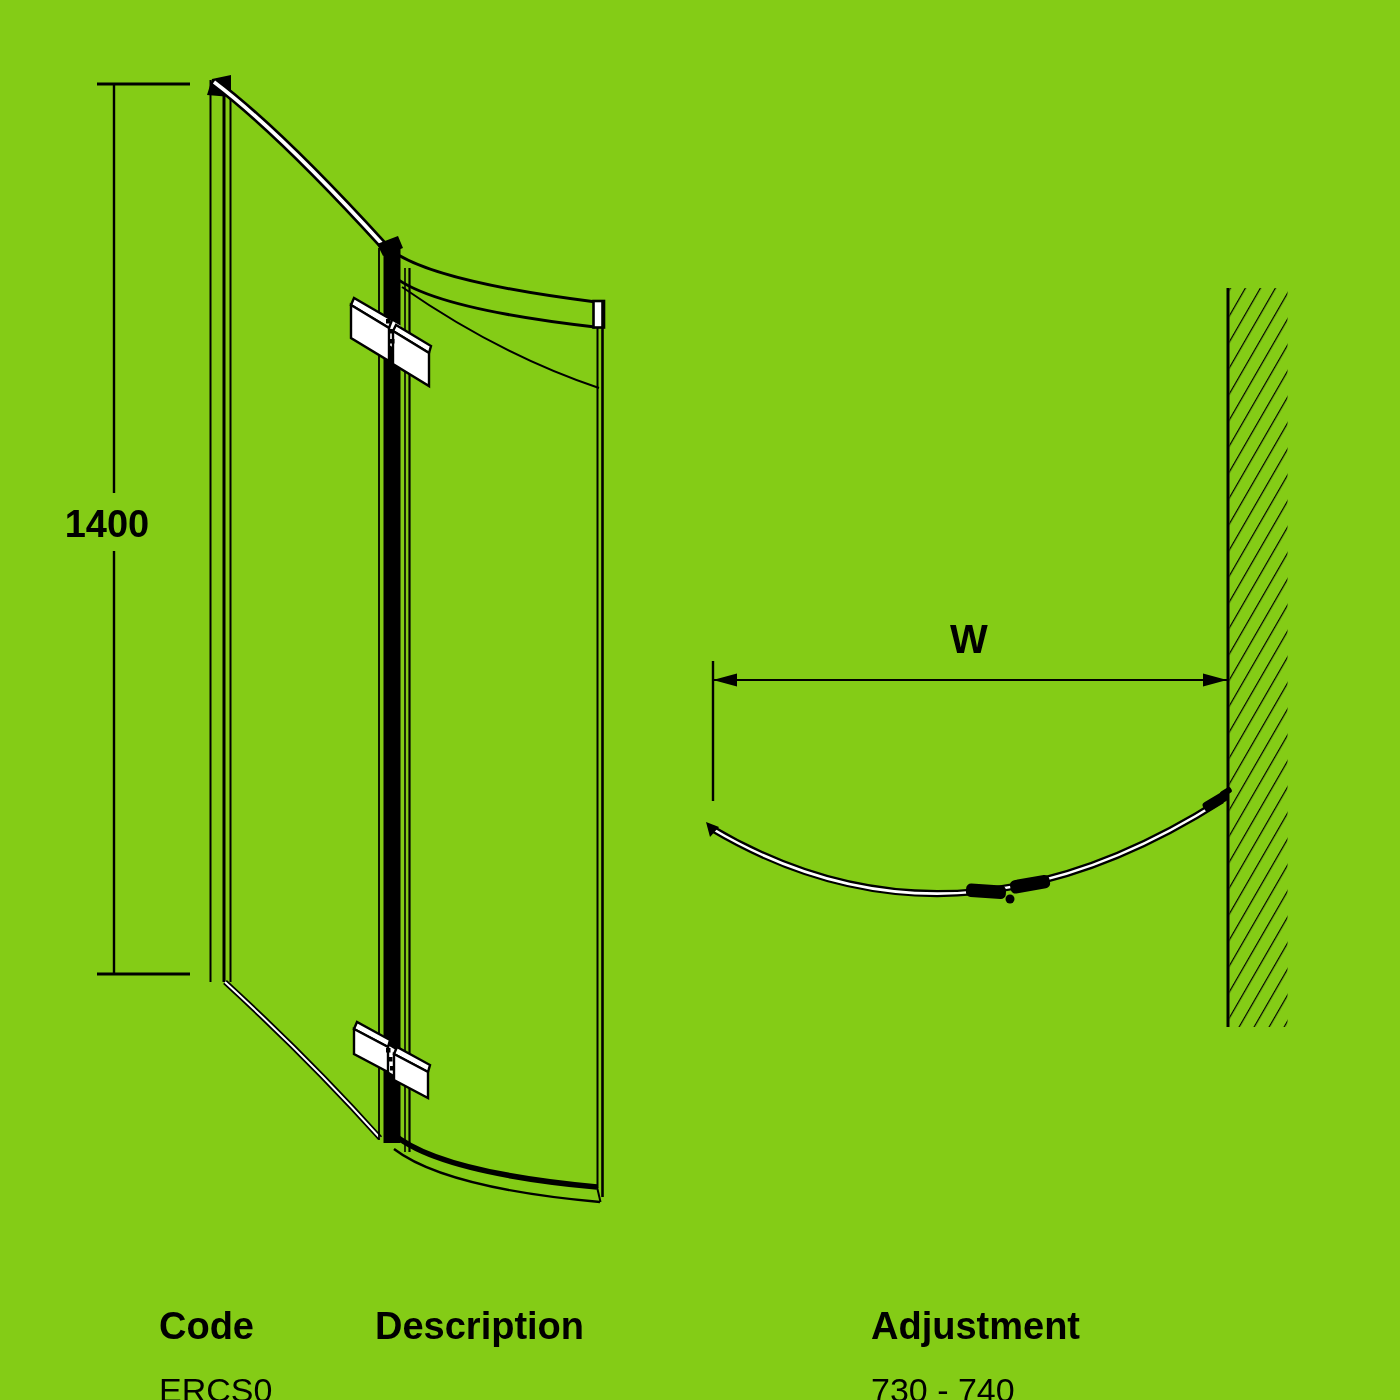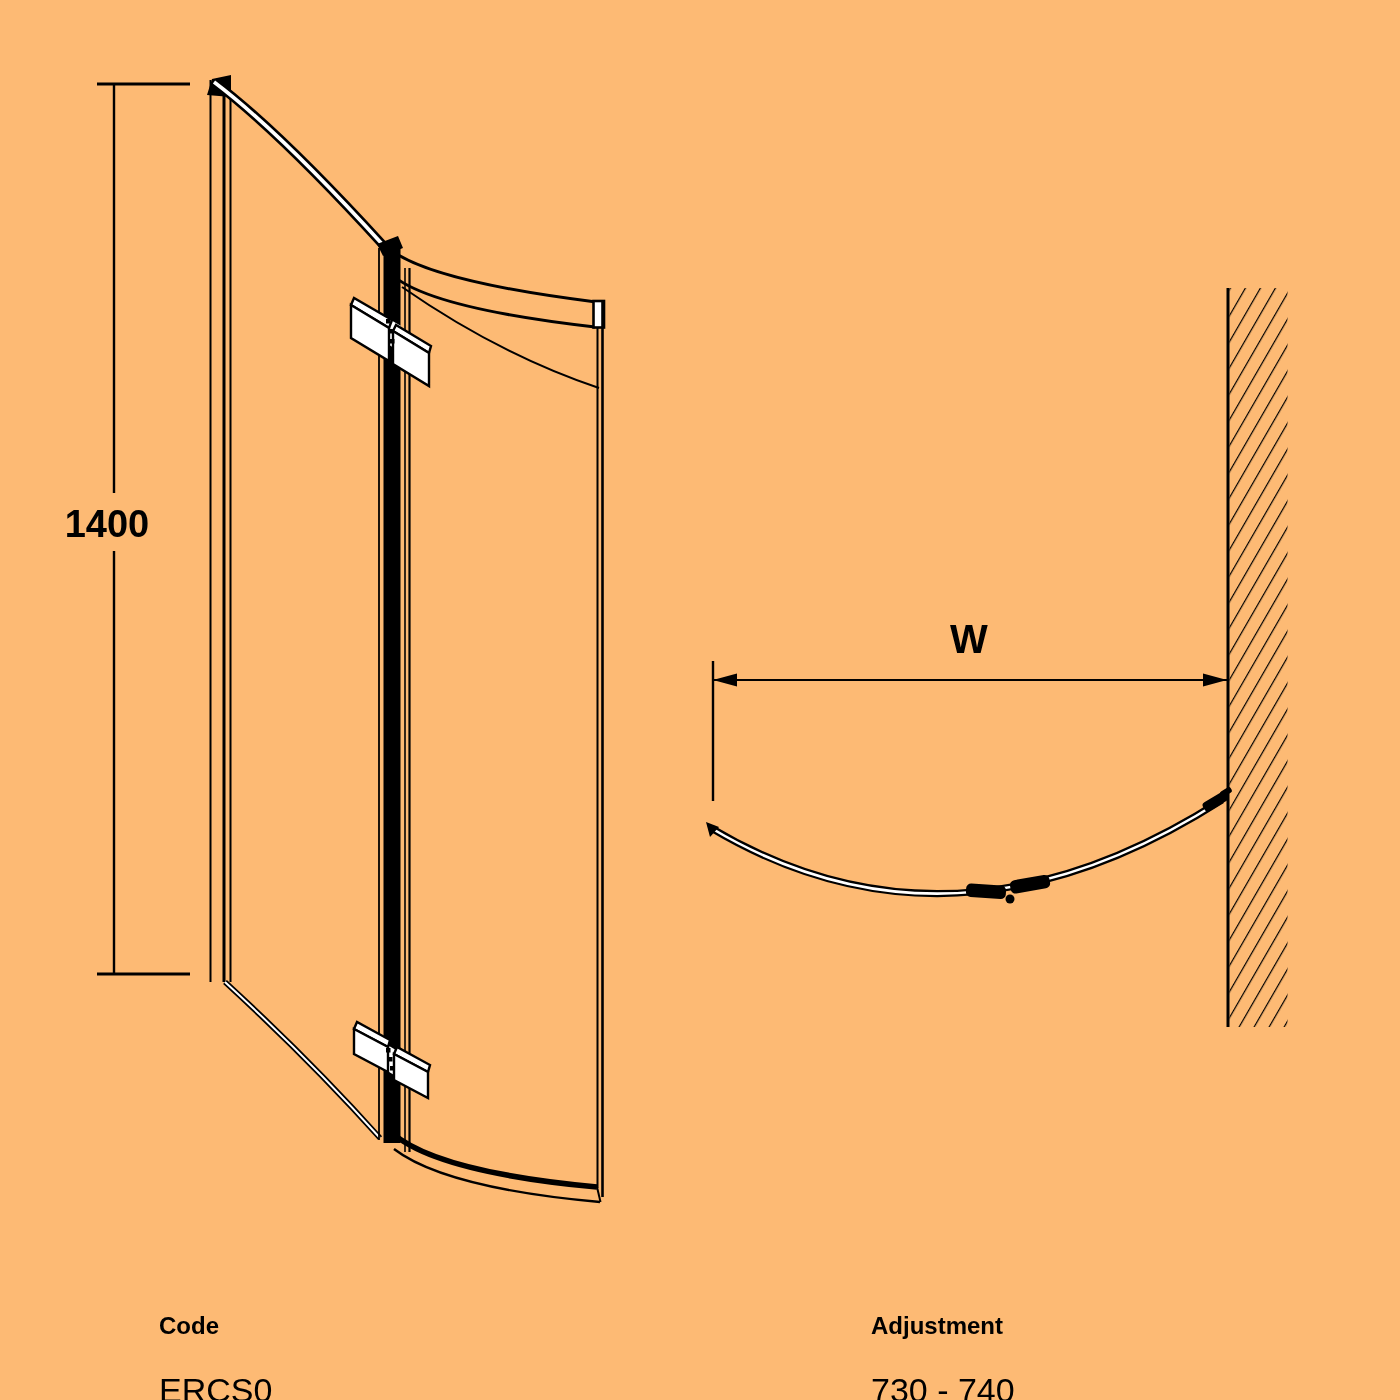--- a/index.html
+++ b/index.html
@@ -1,33 +1,33 @@
 <!DOCTYPE html>
 <html><head>
 <meta charset="utf-8">
 <style>
   html, body { margin: 0; padding: 0; background: #ffffff; }
   .canvas {
     position: relative;
     width: 1400px;
     height: 1400px;
-    background: #fdba74;
+    background: #84cc16;
     overflow: hidden;
     font-family: "Liberation Sans", "DejaVu Sans", sans-serif;
   }
   .drawing-svg { position: absolute; left: 0; top: 0; }
   .dim-label {
     font-family: "Liberation Sans", "DejaVu Sans", sans-serif;
     font-weight: bold;
     fill: #000000;
   }
   .spec-table { position: absolute; left: 0; top: 0; width: 100%; height: 100%; }
   .spec-col { position: absolute; top: 1306px; }
   .spec-header {
-    font-size: 24px;
+    font-size: 38px;
     font-weight: 700;
     color: #000000;
     line-height: 40px;
     white-space: nowrap;
   }
   .spec-value {
     font-size: 34px;
     font-weight: 400;
     color: #000000;
     line-height: 40px;
@@ -162,20 +162,21 @@
   </svg>
 
   <div class="spec-table">
 
     <div class="spec-col" style="left:159px">
       <div class="spec-header">Code</div>
       <div class="spec-value">ERCS0</div>
     </div>
 
     <div class="spec-col" style="left:375px">
+      <div class="spec-header">Description</div>
     </div>
 
     <div class="spec-col" style="left:871px">
       <div class="spec-header">Adjustment</div>
       <div class="spec-value">730 - 740</div>
     </div>
 
 
   </div>
 </div>

